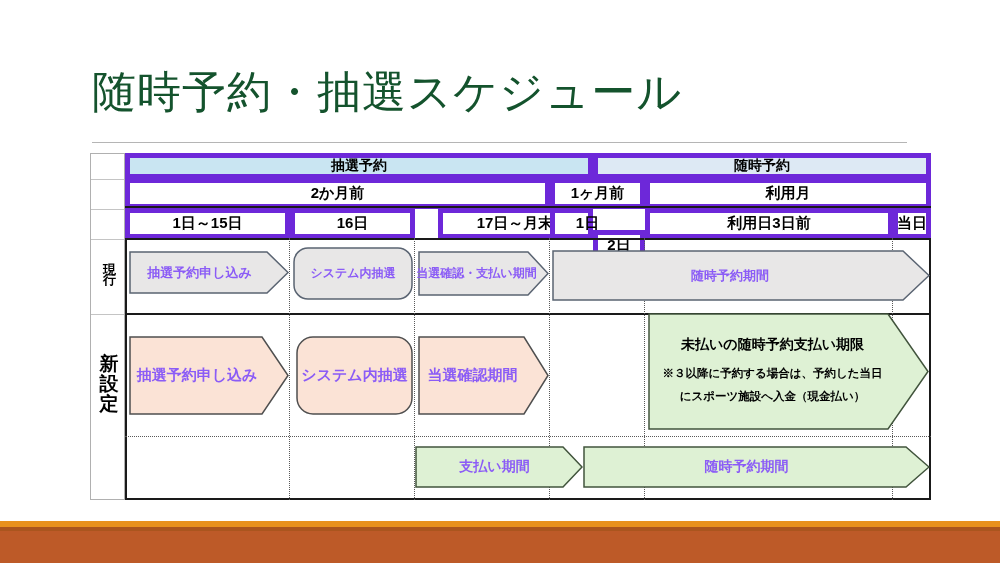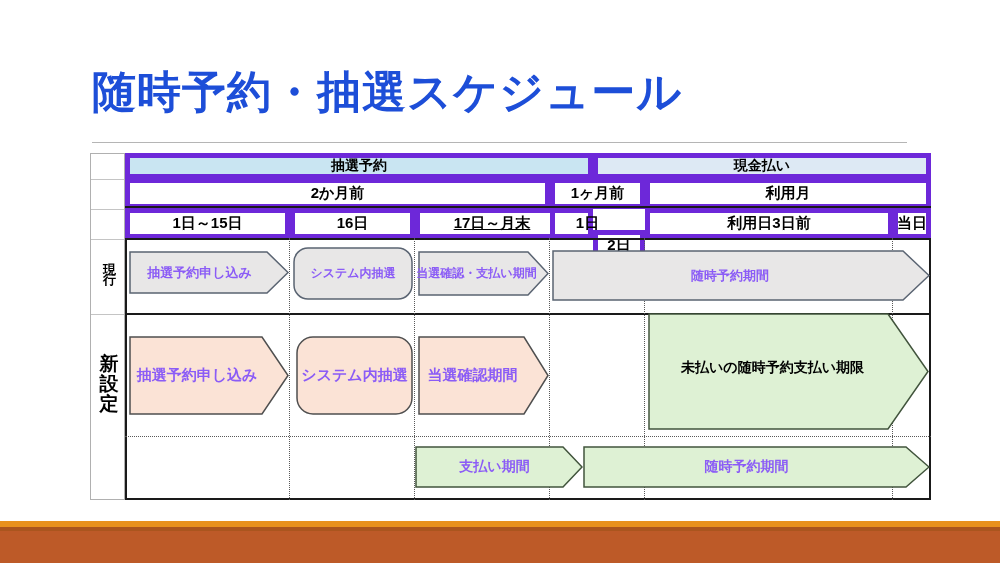--- a/index.html
+++ b/index.html
@@ -3,21 +3,21 @@
 <meta charset="utf-8">
 <style>
   * { margin:0; padding:0; box-sizing:border-box; }
   html,body { background:#fff; }
   .slide {
     position:relative; width:1000px; height:563px; background:#ffffff;
     overflow:hidden; font-family:"Liberation Sans", sans-serif;
   }
   .title {
     position:absolute; left:92px; top:68px; font-size:44px; line-height:1.1;
-    color:#1d4ed8; font-weight:700; letter-spacing:1px; white-space:nowrap;
+    color:#14532d; font-weight:400; letter-spacing:1px; white-space:nowrap;
   }
   .title-rule { position:absolute; left:92px; top:142px; width:815px; height:1px; background:#b5b5b5; }
 
   
   .cell {
     position:absolute; border:5px solid #6d28d9; background:#fff;
     display:flex; align-items:center; justify-content:center;
     font-weight:700; font-size:15px; color:#000; white-space:nowrap;
   }
   .cell.blue-l { background:#c9e5f2; font-size:14px; }
@@ -63,29 +63,29 @@
 <body>
 
 <div class="slide">
 
   <div class="title">随時予約・抽選スケジュール</div>
   <div class="title-rule"></div>
 
   <div>
 
     <div class="cell blue-l" style="left:125px; top:153px; width:468px; height:26px;">抽選予約</div>
-    <div class="cell blue-r" style="left:593px; top:153px; width:338px; height:26px;">現金払い</div>
+    <div class="cell blue-r" style="left:593px; top:153px; width:338px; height:26px;">随時予約</div>
 
     <div class="cell" style="left:125px; top:178px; width:425px; height:31px;">2か月前</div>
     <div class="cell" style="left:550px; top:178px; width:95px; height:31px;">1ヶ月前</div>
     <div class="cell" style="left:645px; top:178px; width:286px; height:31px;">利用月</div>
 
     <div class="cell" style="left:125px; top:208px; width:165px; height:31px;">1日～15日</div>
     <div class="cell" style="left:290px; top:208px; width:125px; height:31px;">16日</div>
-    <div class="cell" style="left:415px; top:208px; width:154px; height:31px;text-decoration:underline;">17日～月末</div>
+    <div class="cell" style="left:438px; top:208px; width:154px; height:31px;">17日～月末</div>
     <div class="cell" style="left:550px; top:208px; width:43px; height:31px;padding-left:32px;">1日</div>
     <div class="cell" style="left:593px; top:208px; width:52px; height:31px;margin-top:22px;">2日</div>
     <div class="cell" style="left:645px; top:208px; width:248px; height:31px;">利用日3日前</div>
     <div class="cell" style="left:893px; top:208px; width:38px; height:31px;">当日</div>
 
     <div class="body-outline"></div>
     <div class="hline" style="left:125px; top:206px; width:806px; height:2px;"></div>
     <div class="hline" style="left:125px; top:313px; width:806px; height:2px;"></div>
     <div class="dotted-h"></div>
     <div class="dotted-v" style="left:289px;"></div>
@@ -146,20 +146,21 @@
       </svg>
       <div class="lbl f15" style="padding-right:22px;">当選確認期間</div>
     </div>
 
     <div class="shape" style="left:648px; top:313px; width:281px; height:117px;">
       <svg width="281" height="117">
         <polygon points="1,1 240,1 280,58.5 240,116 1,116" fill="#def1d4" stroke="#41543c" stroke-width="1.5"></polygon>
       </svg>
       <div class="deadline-lbl">
         <div class="deadline-title">未払いの随時予約支払い期限</div>
+        <div class="deadline-note">※３以降に予約する場合は、予約した当日にスポーツ施設へ入金（現金払い）</div>
       </div>
     </div>
 
     <div class="shape" style="left:415px; top:446px; width:168px; height:42px;">
       <svg width="168" height="42">
         <polygon points="1,1 148,1 167,21 148,41 1,41" fill="#def1d4" stroke="#41543c" stroke-width="1.5"></polygon>
       </svg>
       <div class="lbl f14" style="padding-right:9px;">支払い期間</div>
     </div>
     <div class="shape" style="left:583px; top:446px; width:347px; height:42px;">

